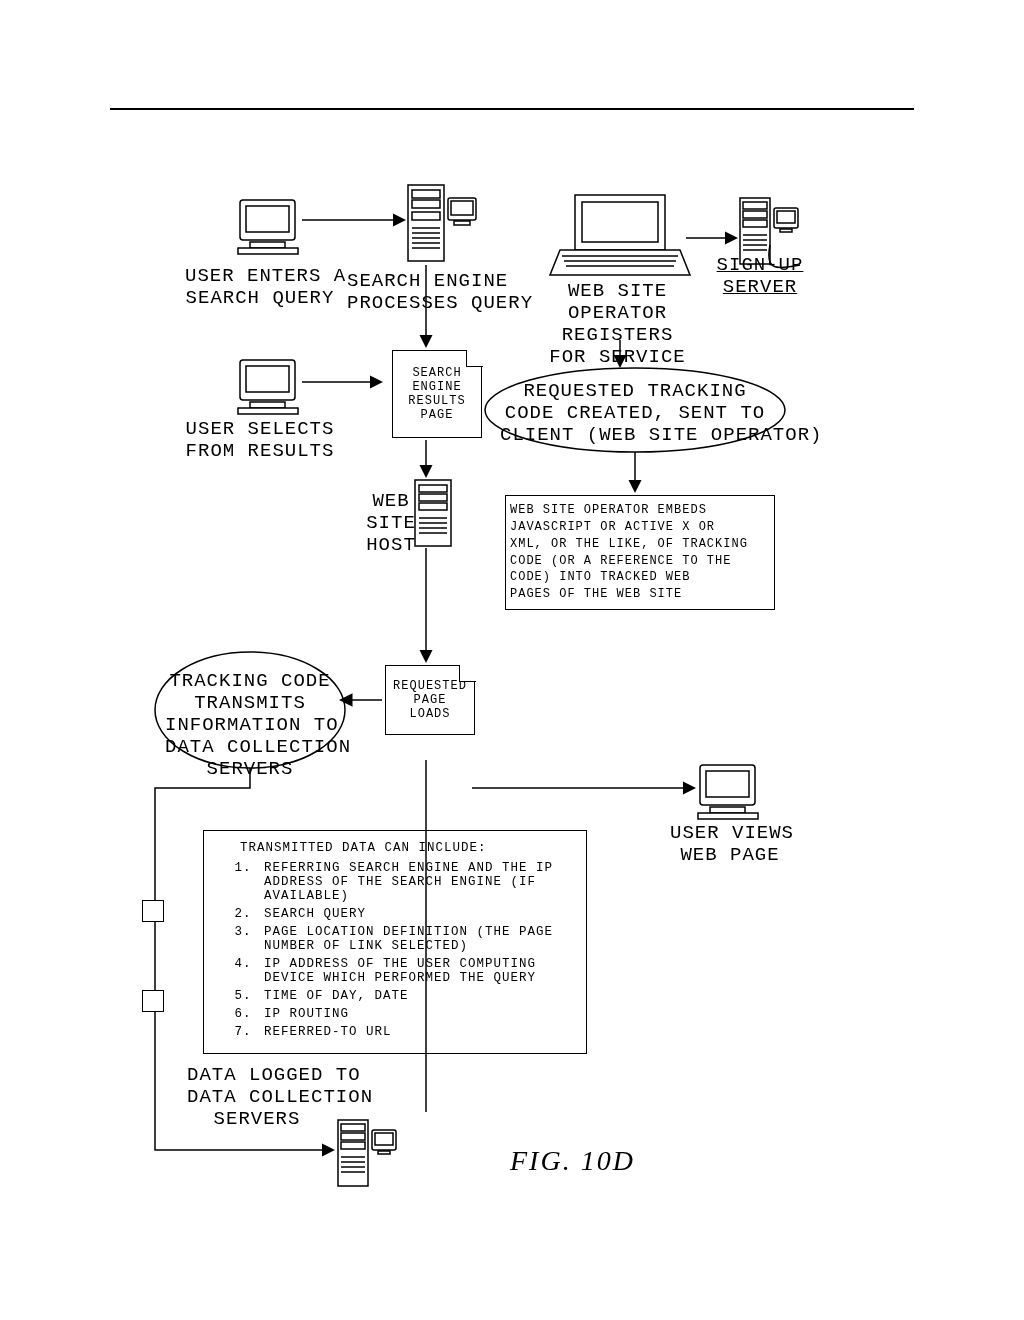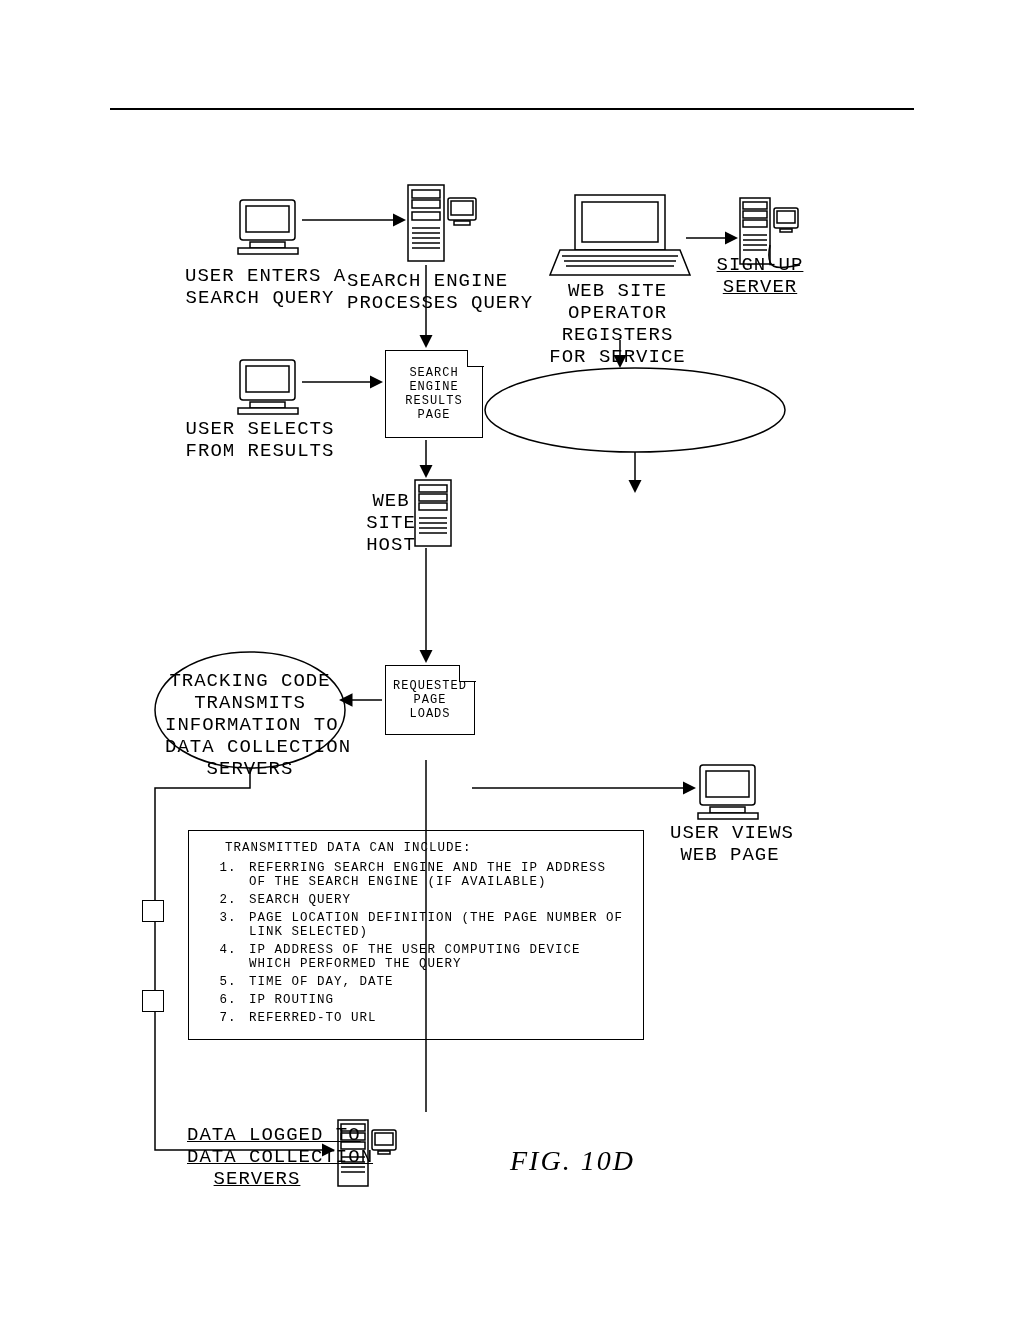--- a/index.html
+++ b/index.html
@@ -265,63 +265,72 @@
 SEARCH QUERY</div>
     <div class="label" style="top:150px; left:237px; width:160px;">SEARCH ENGINE
 PROCESSES QUERY</div>
     <div class="label" style="top:160px; left:430px; width:155px;">WEB SITE
 OPERATOR
 REGISTERS
 FOR SERVICE</div>
     <div class="label" style="top:134px; left:595px; width:110px;text-decoration:underline;">SIGN-UP
 SERVER</div>
 
-    <div class="doc" style="top:230px; left:275px; width:98px; height:88px;"><span>SEARCH
+    <div class="doc" style="top:230px; left:282px; width:90px; height:88px;"><span>SEARCH
 ENGINE
 RESULTS
 PAGE</span></div>
 
     <div class="label" style="top:298px; left:75px; width:150px;">USER SELECTS
 FROM RESULTS</div>
 
+    <div class="label" style="top:260px; left:390px; width:270px;">REQUESTED TRACKING
+CODE CREATED, SENT TO
+CLIENT (WEB SITE OPERATOR)</div>
 
     <div class="label" style="top:370px; left:256px; width:50px;">WEB
 SITE
 HOST</div>
 
+    <div class="box left-align" style="top:375px; left:395px; width:270px; height:115px; font-size:12px; line-height:1.4;"><span>WEB SITE OPERATOR EMBEDS
+JAVASCRIPT OR ACTIVE X OR
+XML, OR THE LIKE, OF TRACKING
+CODE (OR A REFERENCE TO THE
+CODE) INTO TRACKED WEB
+PAGES OF THE WEB SITE</span></div>
 
     <div class="label" style="top:550px; left:55px; width:170px;">TRACKING CODE
 TRANSMITS
 INFORMATION TO
 DATA COLLECTION
 SERVERS</div>
 
     <div class="doc" style="top:545px; left:275px; width:90px; height:70px;"><span>REQUESTED
 PAGE
 LOADS</span></div>
 
     <div class="label" style="top:702px; left:560px; width:120px;">USER VIEWS
 WEB PAGE</div>
 
-    <div class="list" style="top:710px; left:78px; width:456px;padding-left:36px;">
+    <div class="list" style="top:710px; left:93px; width:384px;padding-left:36px;">
       <div class="title">TRANSMITTED DATA CAN INCLUDE:</div>
       <ol>
         <li>REFERRING SEARCH ENGINE AND THE IP ADDRESS OF THE SEARCH ENGINE (IF AVAILABLE)</li>
         <li>SEARCH QUERY</li>
         <li>PAGE LOCATION DEFINITION (THE PAGE NUMBER OF LINK SELECTED)</li>
         <li>IP ADDRESS OF THE USER COMPUTING DEVICE WHICH PERFORMED THE QUERY</li>
         <li>TIME OF DAY, DATE</li>
         <li>IP ROUTING</li>
         <li>REFERRED-TO URL</li>
       </ol>
     </div>
 
     <div class="sidebox" style="top:780px; left:32px;"></div>
     <div class="sidebox" style="top:870px; left:32px;"></div>
 
-    <div class="label" style="top:1004px; left:77px; width:140px;text-decoration:underline;">DATA LOGGED TO
+    <div class="label" style="top:944px; left:77px; width:140px;">DATA LOGGED TO
 DATA COLLECTION
 SERVERS</div>
 
     <div class="figlabel" style="top:1025px; left:400px;">FIG.  10D</div>
 
   </div>
 </div>
 
 </body></html>

